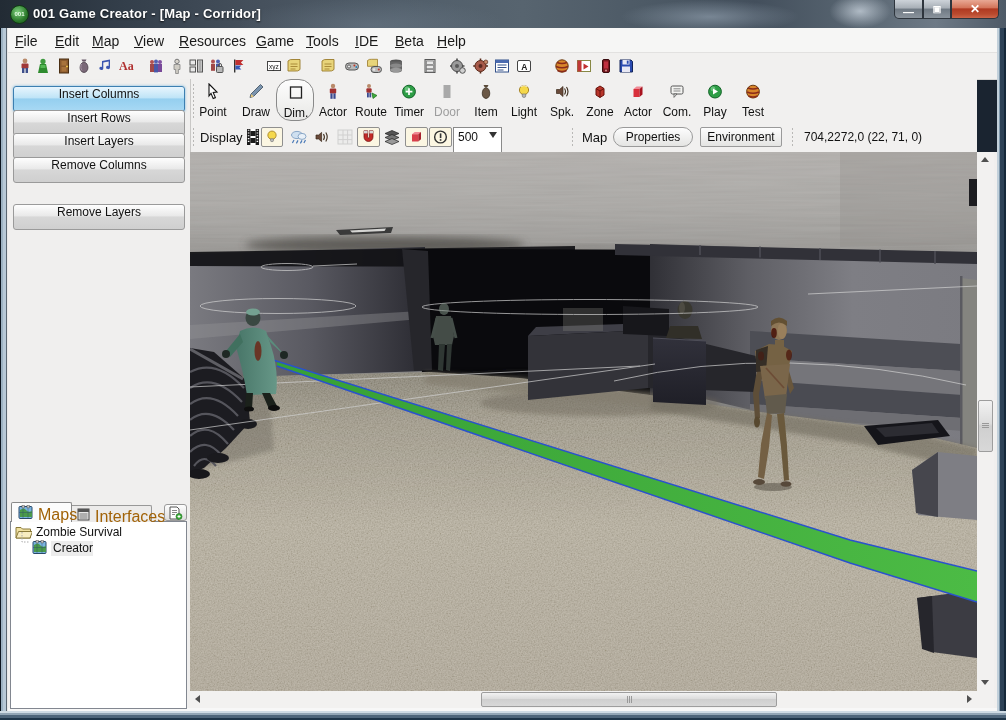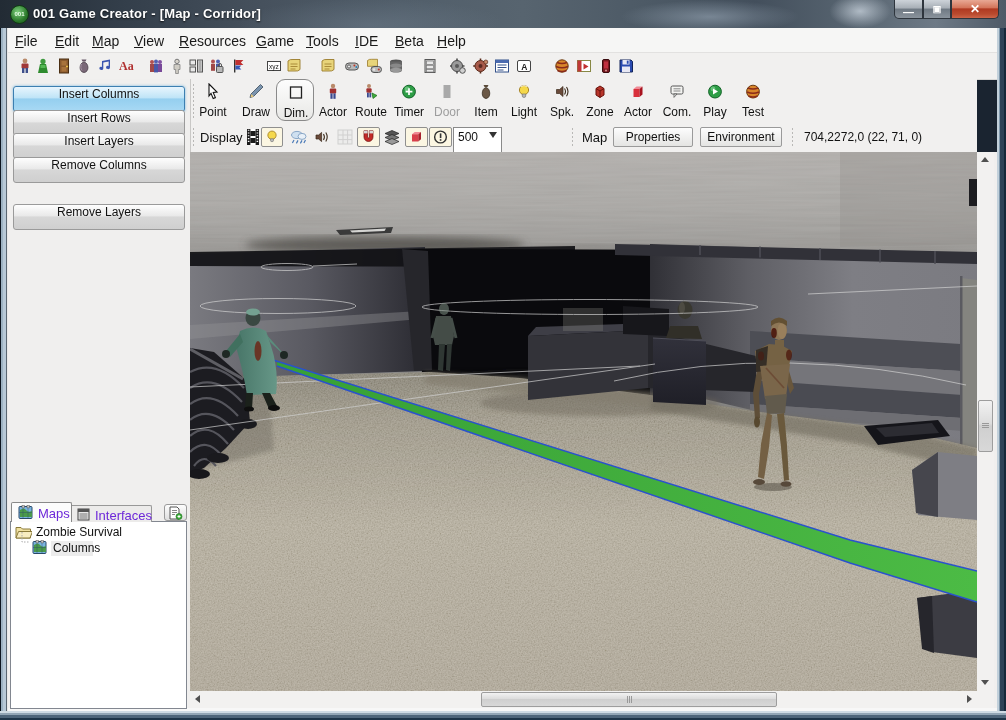--- a/index.html
+++ b/index.html
@@ -29,34 +29,34 @@
   .mi{position:absolute;top:5px;font-size:14px;color:#1a1a1a;}
   .mi u{text-decoration:underline;}
   
   #tb1{left:8px;top:53px;width:989px;height:26px;background:#f1f0ef;border-bottom:1px solid #d9d8d6;}
   .ic16{position:absolute;top:5px;width:16px;height:16px;}
   
   #tb2{left:190px;top:79px;width:787px;height:44px;background:#f1f0ef;border-bottom:1px solid #dddcda;}
   .t2{position:absolute;top:0;width:38px;height:42px;text-align:center;}
   .t2 .lbl{position:absolute;top:26px;left:-6px;width:50px;font-size:12px;color:#111;}
   .t2 .ico{position:absolute;top:4px;left:11px;width:16px;height:18px;}
-  .t2sel{box-sizing:border-box;border:1px solid #8a8a8a;border-radius:9px;background:linear-gradient(#fdfdfd,#e8e8e6);}
+  .t2sel{box-sizing:border-box;border:1px solid #8a8a8a;border-radius:15px;background:linear-gradient(#fdfdfd,#e8e8e6);}
   .grip{position:absolute;width:3px;background-image:radial-gradient(circle,#b9b8b6 1px,transparent 1px);background-size:3px 4px;}
   
   #tb3{left:190px;top:123px;width:787px;height:29px;background:#f1f0ef;border-bottom:1px solid #c2410c;}
   .t3lbl{position:absolute;top:7px;font-size:13px;color:#111;}
   .t3ico{position:absolute;top:4px;width:20px;height:20px;}
   .t3tog{box-sizing:border-box;border:1px solid #8f8f8f;border-radius:2px;background:#fbf6e2;}
   
   #lpanel{left:8px;top:79px;width:182px;height:632px;background:#f0efee;border-right:1px solid #c9c8c6;}
   .pbtn{position:absolute;left:5px;width:172px;height:26px;box-sizing:border-box;border:1px solid #9a9a9a;border-radius:3px;
     background:linear-gradient(#fefefe,#e9e9e9 45%,#d7d7d7 50%,#cfcfcf);text-align:center;font-size:12px;color:#111;line-height:15px;}
   .pbtnsel{border:1px solid #3c7fb1;background:linear-gradient(#e8f5fd,#bfe4f7 45%,#95cfef 50%,#a8d9f4);box-shadow:0 0 3px #7ab8dd;}
   
-  .tab{position:absolute;box-sizing:border-box;font-size:13px;color:#6d28d9;}
+  .tab{position:absolute;box-sizing:border-box;font-size:16px;color:#a16207;}
   #tabmaps{left:3px;top:423px;width:61px;height:20px;border:1px solid #898989;border-bottom:none;border-radius:2px 2px 0 0;background:#fcfcfc;z-index:3;}
   #tabint{left:62px;top:426px;width:82px;height:17px;border:1px solid #989898;border-bottom:none;border-radius:2px 2px 0 0;background:#eceBea;z-index:2;}
   #tabbtn{left:156px;top:425px;width:23px;height:17px;border:1px solid #9a9a9a;border-radius:3px;background:linear-gradient(#fdfdfd,#dedede);z-index:3;}
   #treebox{left:2px;top:442px;width:177px;height:188px;background:#fff;border:1px solid #828790;box-sizing:border-box;z-index:1;}
   
   #canvas{left:190px;top:152px;width:787px;height:539px;background:#888;}
   
   .sb{background:#f2f1f0;}
   #vsb{left:977px;top:152px;width:17px;height:539px;}
   #hsb{left:190px;top:691px;width:787px;height:17px;}
@@ -402,21 +402,21 @@
     </svg>
  <svg class="t3ico t3tog" style="left:239px;width:23px;" viewBox="0 0 20 20">
       <circle cx="10" cy="10" r="6.5" fill="none" stroke="#333" stroke-width="1.6"></circle>
       <rect x="9.2" y="6" width="1.8" height="5.2" fill="#333"></rect>
       <rect x="9.2" y="12.4" width="1.8" height="1.8" fill="#333"></rect>
     </svg>
  <div class="abs" style="left:263px;top:4px;width:49px;height:28px;background:#fff;border:1px solid #8a8a8a;box-sizing:border-box;font-size:12px;color:#111;padding:2px 0 0 4px;">500</div>
  <div class="abs" style="left:299px;top:9px;width:0;height:0;border:4px solid transparent;border-top:6px solid #333;"></div>
  <div class="grip" style="left:381px;top:4px;height:21px;"></div>
  <div class="t3lbl" style="left:392px;">Map</div>
- <div class="abs" style="left:423px;top:4px;width:80px;height:20px;border:1px solid #9a9a9a;border-radius:2px;background:linear-gradient(#fdfdfd,#e4e4e2);font-size:12px;color:#111;text-align:center;line-height:19px;box-sizing:border-box;">Properties</div>
+ <div class="abs" style="left:423px;top:4px;width:80px;height:20px;border:1px solid #9a9a9a;border-radius:10px;background:linear-gradient(#fdfdfd,#e4e4e2);font-size:12px;color:#111;text-align:center;line-height:19px;box-sizing:border-box;">Properties</div>
  <div class="abs" style="left:510px;top:4px;width:82px;height:20px;border:1px solid #9a9a9a;border-radius:2px;background:linear-gradient(#fdfdfd,#e4e4e2);font-size:12px;color:#111;text-align:center;line-height:19px;box-sizing:border-box;">Environment</div>
  <div class="grip" style="left:601px;top:4px;height:21px;"></div>
  <div class="t3lbl" style="left:614px;font-size:12px;">704,2272,0 (22, 71, 0)</div>
 </div>
 
 <div id="lpanel" class="abs">
   <div class="pbtn pbtnsel" style="top:7px;">Insert Columns</div>
   <div class="pbtn" style="top:31px;">Insert Rows</div>
   <div class="pbtn" style="top:54px;">Insert Layers</div>
   <div class="pbtn" style="top:78px;">Remove Columns</div>
@@ -457,21 +457,21 @@
         <path d="M1 1 v10 h8" stroke="#aaa" stroke-width="1" fill="none" stroke-dasharray="1.5 1.5"></path>
       </svg>
     <div style="position:absolute;left:40px;top:19px;width:42px;height:15px;background:#ececec;"></div>
     <svg style="position:absolute;left:21px;top:18px;" width="15" height="15" viewBox="0 0 15 15">
         <rect x="1" y="1.5" width="13" height="12" rx="1" fill="#7ab4e0" stroke="#2a4a6a"></rect>
         <path d="M2 5 q4-3 6 0 t6 1 v6 h-12z" fill="#4a9a4a"></path>
         <path d="M1 7.5h13M5 1.5v12M10 1.5v12" stroke="#2a4a6a" stroke-width=".6" opacity=".7"></path>
         <rect x="4" y="0.5" width="2.4" height="2.4" fill="#c8c8c8" stroke="#555" stroke-width=".5"></rect>
         <rect x="9" y="0.5" width="2.4" height="2.4" fill="#c8c8c8" stroke="#555" stroke-width=".5"></rect>
       </svg>
-    <span style="position:absolute;left:42px;top:19px;font-size:12px;color:#111;">Columns</span>
+    <span style="position:absolute;left:42px;top:19px;font-size:12px;color:#111;">Creator</span>
   </div>
 </div>
 
 <div id="canvas" class="abs">
 <svg width="787" height="539" viewBox="190 152 787 539">
 <defs>
   <linearGradient id="ceil" x1="0" y1="152" x2="0" y2="258" gradientUnits="userSpaceOnUse">
     <stop offset="0" stop-color="#aca9a6"></stop>
           <stop offset=".5" stop-color="#a3a19e"></stop>
           <stop offset=".8" stop-color="#979592"></stop>

